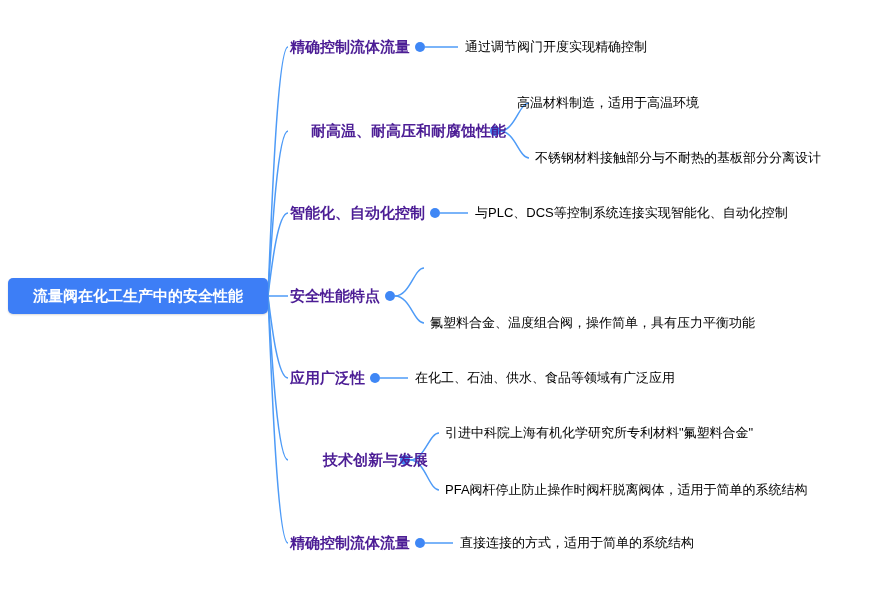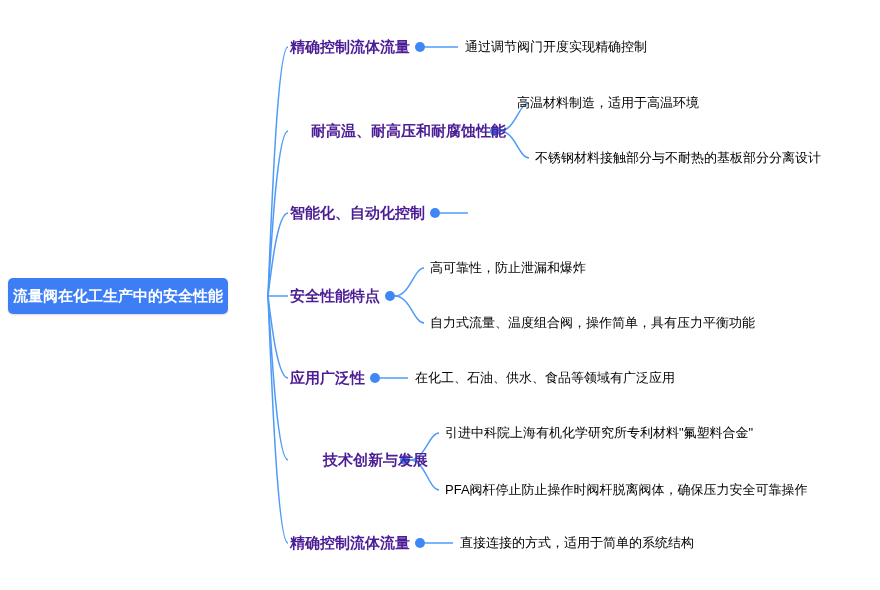--- a/index.html
+++ b/index.html
@@ -8,21 +8,21 @@
     width:880px; height:590px;
     background:#ffffff;
     font-family:"Liberation Sans","DejaVu Sans",sans-serif;
     overflow:hidden;
   }
   svg.links { position:absolute; left:0; top:0; width:880px; height:590px; }
   .link-path { fill:none; stroke:#4e9bf7; stroke-width:1.5; }
   .node-dot  { fill:#3f87f5; }
   .root-node {
     position:absolute; left:8px; top:278px;
-    width:220px; height:36px;
+    width:260px; height:36px;
     background:#3d7ef6; border-radius:5px;
     color:#ffffff; font-weight:bold; font-size:15px;
     display:flex; align-items:center; justify-content:center;
     white-space:nowrap;
     box-shadow:0 1px 2px rgba(0,0,0,0.15);
     cursor:default;
   }
   .branch {
     position:absolute; transform:translateY(-50%);
     font-weight:bold; font-size:15px; color:#4c1d95;
@@ -83,24 +83,24 @@
   <div class="branch" style="left:290px; top:296px;">安全性能特点</div>
   <div class="branch" style="left:290px; top:378px;">应用广泛性</div>
   <div class="branch" style="left:290px; top:460px;margin-left:33px;">技术创新与发展</div>
   <div class="branch" style="left:290px; top:543px;">精确控制流体流量</div>
 
   <div class="leaf" style="left:465px; top:47px;">通过调节阀门开度实现精确控制</div>
 
   <div class="leaf" style="left:517px; top:103px;">高温材料制造，适用于高温环境</div>
   <div class="leaf" style="left:535px; top:158px;">不锈钢材料接触部分与不耐热的基板部分分离设计</div>
 
+  <div class="leaf" style="left:475px; top:213px;">与PLC、DCS等控制系统连接实现智能化、自动化控制</div>
 
-  <div class="leaf" style="left:430px; top:268px;">高可靠性，防止泄漏和爆炸</div>
-  <div class="leaf" style="left:430px; top:323px;">自力式流量、温度组合阀，操作简单，具有压力平衡功能</div>
+  <div class="leaf" style="left:430px; top:323px;">氟塑料合金、温度组合阀，操作简单，具有压力平衡功能</div>
 
   <div class="leaf" style="left:415px; top:378px;">在化工、石油、供水、食品等领域有广泛应用</div>
 
   <div class="leaf" style="left:445px; top:433px;">引进中科院上海有机化学研究所专利材料"氟塑料合金"</div>
-  <div class="leaf" style="left:445px; top:490px;">PFA阀杆停止防止操作时阀杆脱离阀体，确保压力安全可靠操作</div>
+  <div class="leaf" style="left:445px; top:490px;">PFA阀杆停止防止操作时阀杆脱离阀体，适用于简单的系统结构</div>
 
   <div class="leaf" style="left:460px; top:543px;">直接连接的方式，适用于简单的系统结构</div>
 
 </div>
 
 </body></html>

